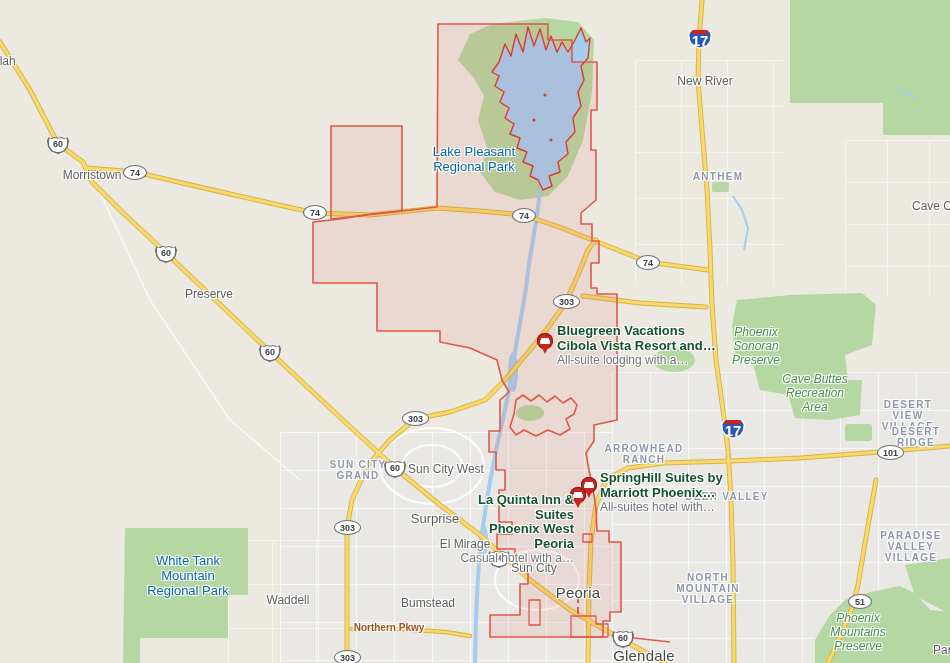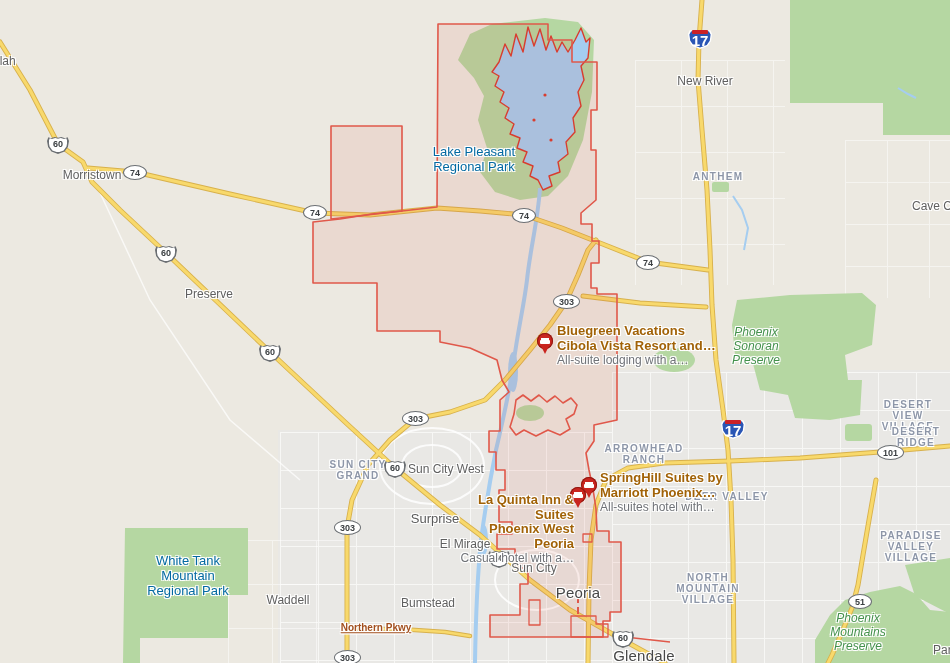--- a/index.html
+++ b/index.html
@@ -20,21 +20,21 @@
   .town{font-size:12px;color:#5f5f5f;}
   .town-lg{font-size:13px;color:#5a5a5a;}
   .city{font-size:15px;color:#474747;font-weight:500;letter-spacing:.2px;}
   .hood{font-size:10px;color:#8d96a8;font-weight:700;letter-spacing:1.3px;line-height:1.1;}
   .park{font-size:13px;color:#0369a1;font-weight:500;}
   .preserve{font-size:12px;color:#44914c;font-style:italic;font-weight:500;}
   .roadlbl{font-size:10px;color:#a24f1e;font-weight:700;}
   
   .hotel{position:absolute;line-height:1.12;
        text-shadow:0 0 2px #fff,0 0 2px #fff,1px 1px 0 #fff,-1px -1px 0 #fff,1px -1px 0 #fff,-1px 1px 0 #fff;}
-  .hotel .t{font-size:13px;font-weight:700;color:#a16207;white-space:pre-line;}
+  .hotel .t{font-size:13px;font-weight:700;color:#14532d;white-space:pre-line;}
   .hotel .s{font-size:12px;color:#6f7277;margin-top:1px;white-space:pre-line;}
   .hotel.right{text-align:right;}
   
   .pin{position:absolute;width:16px;height:16px;background:#c9251f;border-radius:50%;
        box-shadow:inset 0 0 0 1px #8e1710;z-index:30;}
   .pin::after{content:'';position:absolute;top:13px;left:4px;width:0;height:0;
        border:4px solid transparent;border-top:8px solid #c9251f;}
   .pin .bed{position:absolute;left:3px;top:7px;width:10px;height:4px;background:#fff;
        border-radius:1px;box-shadow:-0px -3px 0 -1px #fff;}
   
@@ -248,24 +248,27 @@
 VALLEY VILLAGE</div>
 
   <div class="lbl park" style="left:474px;top:160px;">Lake Pleasant
 Regional Park</div>
   <div class="lbl park" style="left:188px;top:576px;">White Tank
 Mountain
 Regional Park</div>
   <div class="lbl preserve" style="left:756px;top:347px;">Phoenix
 Sonoran
 Preserve</div>
+  <div class="lbl preserve" style="left:815px;top:394px;">Cave Buttes
+Recreation
+Area</div>
   <div class="lbl preserve" style="left:858px;top:633px;">Phoenix
 Mountains
 Preserve</div>
-  <div class="lbl roadlbl" style="left:376px;top:628px;text-decoration:underline;">Northern Pkwy</div>
+  <div class="lbl roadlbl" style="left:389px;top:628px;">Northern Pkwy</div>
 
   <div class="pin" style="left:537px;top:333px;">
       <span class="bed"></span>
     </div>
   <div class="pin" style="left:581px;top:477px;">
       <span class="bed"></span>
     </div>
   <div class="pin" style="left:570px;top:487px;">
       <span class="bed"></span>
     </div>

